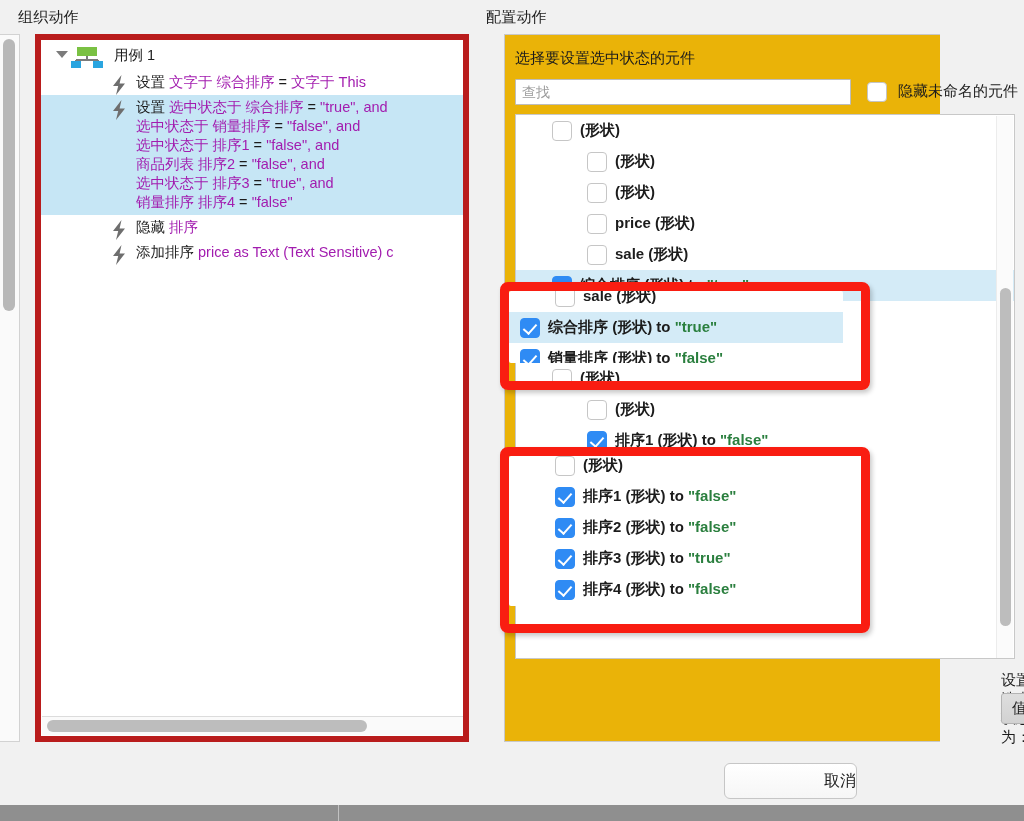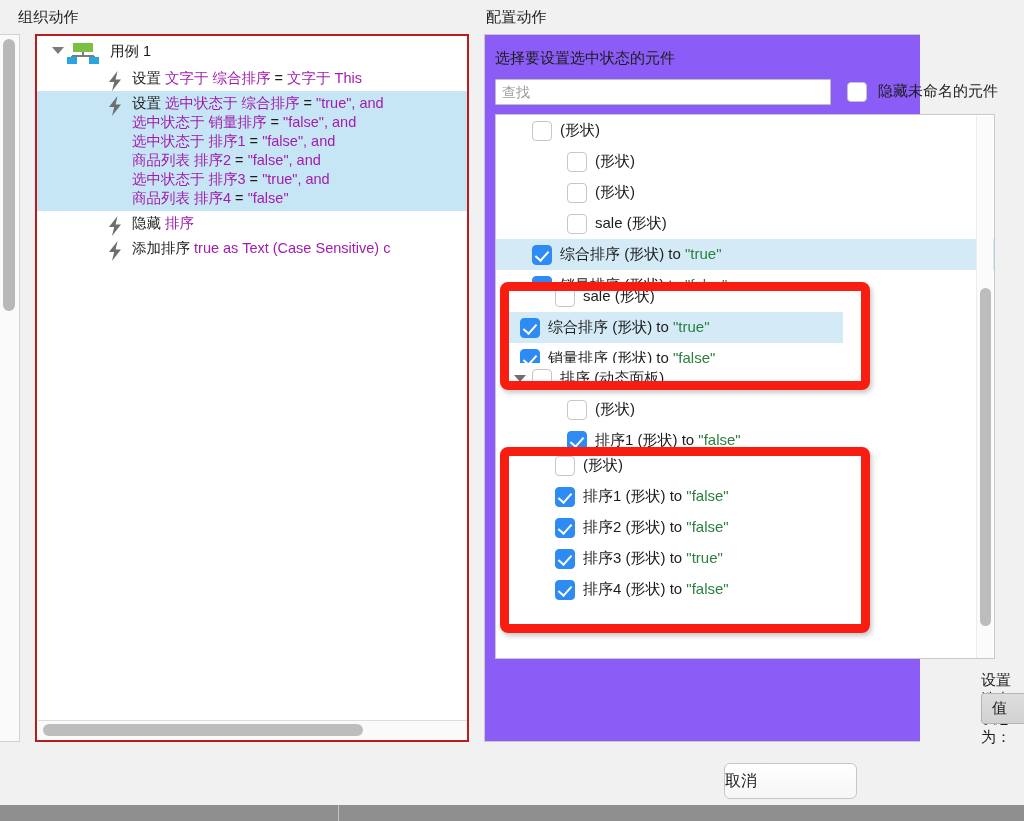--- a/index.html
+++ b/index.html
@@ -26,21 +26,21 @@
     box-sizing:border-box;
   }
   #left-scroll-thumb{
     position:absolute;left:3px;top:4px;width:12px;height:272px;
     background:#b8b8b8;border-radius:6px;
   }
 
   
   #org-panel{
     position:absolute;left:35px;top:34px;width:434px;height:708px;
-    background:#ffffff;border:2px solid #b91c1c;box-sizing:border-box;
+    background:#ffffff;border:6px solid #b91c1c;box-sizing:border-box;
     overflow:hidden;
   }
   #org-list{position:absolute;left:0;top:0;right:0;top:0;}
   .org-row{position:relative;box-sizing:border-box;}
   .org-row.sel{background:#c6e6f5;}
   .org-row .bolt{
     position:absolute;width:16px;height:20px;
   }
   .org-text{
     font-size:14.5px;line-height:19px;color:#1c1c1c;white-space:nowrap;
@@ -66,22 +66,22 @@
     position:absolute;left:1px;bottom:1px;width:432px;height:19px;
     background:#fafafa;border-top:1px solid #dcdcdc;box-sizing:border-box;
   }
   #org-hthumb{
     position:absolute;left:5px;top:3px;width:320px;height:12px;
     background:#bdbdbd;border-radius:6px;
   }
 
   
   #cfg-panel{
-    position:absolute;left:484px;top:34px;width:436px;height:708px;
-    background:#8b5cf6;border:1px solid #c8c8c8;border-right:none;
+    position:absolute;left:504px;top:34px;width:436px;height:708px;
+    background:#eab308;border:1px solid #c8c8c8;border-right:none;
     box-sizing:border-box;
   }
   #cfg-sub{position:absolute;left:10px;top:14px;font-size:15px;color:#1c1c1c;}
 
   #search-row{position:absolute;left:10px;top:44px;width:524px;height:26px;}
   #search-input{
     position:absolute;left:0;top:0;width:336px;height:26px;
     box-sizing:border-box;border:1px solid #bdbdbd;background:#fff;
     font-family:"Liberation Sans","DejaVu Sans",sans-serif;font-size:14px;
     color:#222;padding:0 6px;border-radius:1px;outline:none;
@@ -94,21 +94,21 @@
   }
   #hide-unnamed-label{position:absolute;left:383px;top:3px;font-size:15px;color:#1c1c1c;white-space:nowrap;}
 
   
   #tree-box{
     position:absolute;left:10px;top:79px;width:500px;height:545px;
     border:1px solid #c8c8c8;background:#fff;box-sizing:border-box;
     overflow:hidden;
   }
   #tree-inner{position:absolute;left:0;top:0;width:498px;}
-  .t-row{position:relative;height:31px;}
+  .t-row{position:relative;height:31px;font-weight:bold;}
   .t-row.hl{background:#d4ebf7;}
   .t-row .tri{
     position:absolute;top:12px;
     width:0;height:0;border-left:6px solid transparent;border-right:6px solid transparent;
     border-top:7px solid #6f6f6f;
   }
   .cbox{
     position:absolute;top:6px;width:20px;height:20px;box-sizing:border-box;
     border:1px solid #c6c6c6;border-radius:4px;background:#fff;
   }
@@ -140,21 +140,21 @@
   .combo .ctext{
     position:absolute;left:10px;top:5px;font-size:15px;color:#1b1b1b;white-space:nowrap;
   }
   #combo-type{left:496px;top:658px;width:236px;}
 
   
   #btn-cancel{
     position:absolute;left:724px;top:763px;width:133px;height:36px;
     background:linear-gradient(#ffffff,#f6f6f6);
     border:1px solid #c6c6c6;border-radius:6px;box-sizing:border-box;
-    font-size:16px;color:#1b1b1b;text-align:left;line-height:34px;
+    font-size:16px;color:#1b1b1b;text-align:right;line-height:34px;
     cursor:default;
   }
   #btn-ok{
     position:absolute;left:877px;top:763px;width:133px;height:36px;
     background:linear-gradient(#62a9f0,#2276dd);
     border:1px solid #2068c4;border-radius:6px;box-sizing:border-box;
     font-size:16px;color:#ffffff;text-align:center;line-height:34px;
     cursor:default;
   }
 
@@ -210,33 +210,33 @@
         </div>
         <div class="act-row org-row sel">
           <span class="bolt"><svg viewBox="0 0 16 20" width="16" height="20">
               <path d="M10.5 0 L2 11 L7.2 11 L5 20 L14 8.4 L8.6 8.4 L10.5 0 Z" fill="#6e6e6e"></path>
             </svg></span>
           <div class="org-text"><span class="k">设置 </span><span class="g">选中状态于 综合排序</span><span class="k"> = </span><span class="g">"true", and</span></div>
           <div class="org-text"><span class="g">选中状态于 销量排序</span><span class="k"> = </span><span class="g">"false", and</span></div>
           <div class="org-text"><span class="g">选中状态于 排序1</span><span class="k"> = </span><span class="g">"false", and</span></div>
           <div class="org-text"><span class="g">商品列表 排序2</span><span class="k"> = </span><span class="g">"false", and</span></div>
           <div class="org-text"><span class="g">选中状态于 排序3</span><span class="k"> = </span><span class="g">"true", and</span></div>
-          <div class="org-text"><span class="g">商品列表 排序4</span><span class="k"> = </span><span class="g">"false"</span></div>
+          <div class="org-text"><span class="g">销量排序 排序4</span><span class="k"> = </span><span class="g">"false"</span></div>
         </div>
         <div class="act-row org-row">
           <span class="bolt"><svg viewBox="0 0 16 20" width="16" height="20">
               <path d="M10.5 0 L2 11 L7.2 11 L5 20 L14 8.4 L8.6 8.4 L10.5 0 Z" fill="#6e6e6e"></path>
             </svg></span>
           <div class="org-text"><span class="k">隐藏 </span><span class="g">排序</span></div>
         </div>
         <div class="act-row org-row">
           <span class="bolt"><svg viewBox="0 0 16 20" width="16" height="20">
               <path d="M10.5 0 L2 11 L7.2 11 L5 20 L14 8.4 L8.6 8.4 L10.5 0 Z" fill="#6e6e6e"></path>
             </svg></span>
-          <div class="org-text"><span class="k">添加排序 </span><span class="g">true as Text (Case Sensitive) c</span></div>
+          <div class="org-text"><span class="k">添加排序 </span><span class="g">price as Text (Text Sensitive) c</span></div>
         </div>
       </div>
     <div id="org-hscroll">
       <div id="org-hthumb"></div>
     </div>
   </div>
 
   <div id="cfg-panel">
     <div id="cfg-sub">选择要设置选中状态的元件</div>
 
@@ -255,42 +255,41 @@
           <div class="t-row">
             <span class="cbox" style="left: 71px;"></span>
             <span class="t-lbl" style="left: 99px;">(形状)</span>
           </div>
           <div class="t-row">
             <span class="cbox" style="left: 71px;"></span>
             <span class="t-lbl" style="left: 99px;">(形状)</span>
           </div>
           <div class="t-row">
             <span class="cbox" style="left: 71px;"></span>
+            <span class="t-lbl" style="left: 99px;">price (形状)</span>
+          </div>
+          <div class="t-row">
+            <span class="cbox" style="left: 71px;"></span>
             <span class="t-lbl" style="left: 99px;">sale (形状)</span>
           </div>
           <div class="t-row hl">
             <span class="cbox on" style="left: 36px;"></span>
             <span class="t-lbl" style="left: 64px;">综合排序 (形状) to <span class="val">"true"</span></span>
           </div>
           <div class="t-row">
             <span class="cbox on" style="left: 36px;"></span>
             <span class="t-lbl" style="left: 64px;">销量排序 (形状) to <span class="val">"false"</span></span>
           </div>
           <div class="t-row">
             <span class="cbox" style="left: 36px;"></span>
             <span class="t-lbl" style="left: 64px;">(形状)</span>
           </div>
           <div class="t-row">
             <span class="cbox" style="left: 36px;"></span>
             <span class="t-lbl" style="left: 64px;">(形状)</span>
-          </div>
-          <div class="t-row">
-            <span class="tri" style="left: 18px;"></span>
-            <span class="cbox" style="left: 36px;"></span>
-            <span class="t-lbl" style="left: 64px;">排序 (动态面板)</span>
           </div>
           <div class="t-row">
             <span class="cbox" style="left: 71px;"></span>
             <span class="t-lbl" style="left: 99px;">(形状)</span>
           </div>
           <div class="t-row">
             <span class="cbox on" style="left: 71px;"></span>
             <span class="t-lbl" style="left: 99px;">排序1 (形状) to <span class="val">"false"</span></span>
           </div>
           <div class="t-row">

